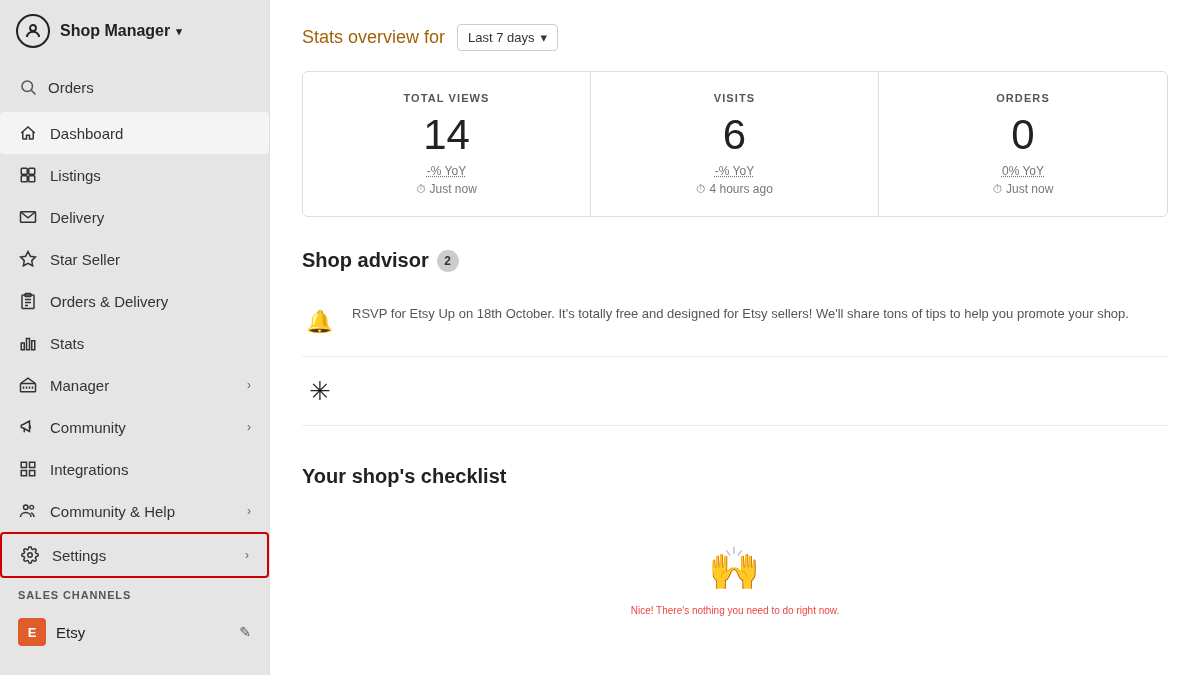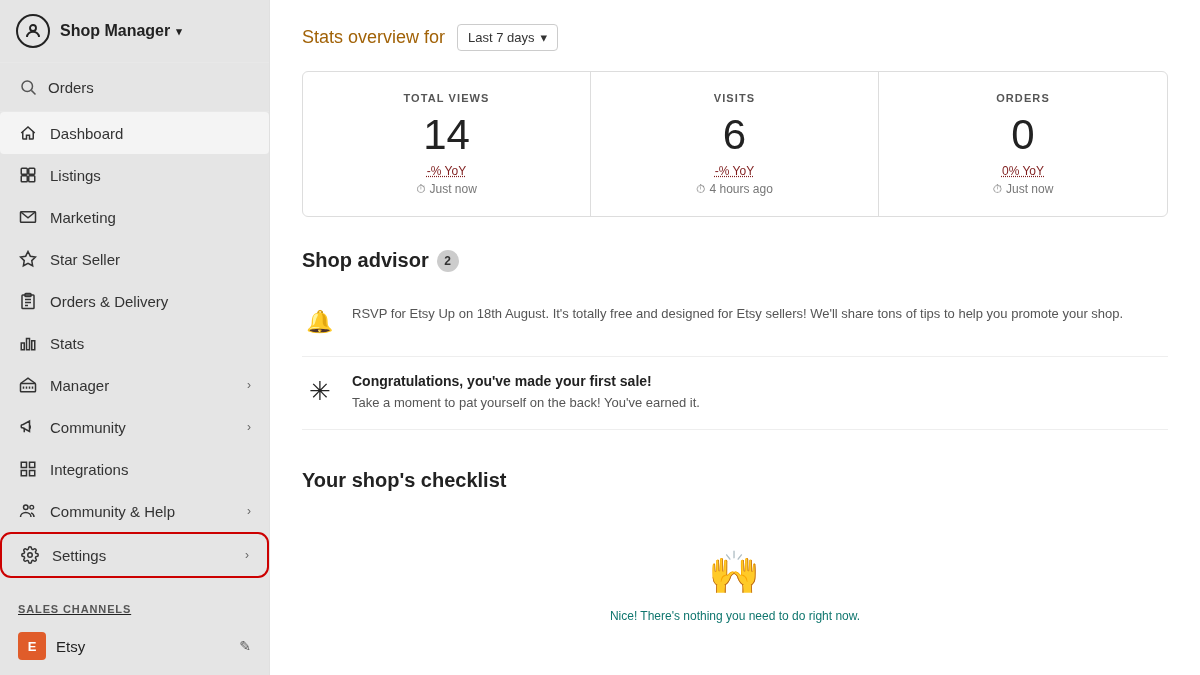--- a/index.html
+++ b/index.html
@@ -80,21 +80,21 @@
       border-radius: 4px;
     }
 
     .nav-item.active {
       background: #f4f4f4;
       font-weight: 500;
     }
 
     .nav-item.highlighted {
       border: 2px solid #cc0000;
-      border-radius: 11px;
+      border-radius: 4px;
     }
 
     .nav-item .nav-label {
       flex: 1;
     }
 
     .nav-item .nav-arrow {
       font-size: 12px;
       color: #666;
     }
@@ -102,22 +102,21 @@
     .nav-icon {
       width: 20px;
       height: 20px;
       display: flex;
       align-items: center;
       justify-content: center;
       flex-shrink: 0;
     }
 
     .sales-channels-section {
-      padding: 22px 18px 6px;
-      text-decoration: underline;
+      padding: 8px 18px 6px;
     }
 
     .sales-channels-label {
       font-size: 11px;
       font-weight: 700;
       letter-spacing: 0.08em;
       color: #555;
       text-transform: uppercase;
     }
 
@@ -218,21 +217,21 @@
     .stat-value {
       font-size: 42px;
       font-weight: 300;
       color: #222;
       line-height: 1.1;
       margin-bottom: 6px;
     }
 
     .stat-yoy {
       font-size: 12px;
-      color: #7f1d1d;
+      color: #737373;
       text-decoration: underline;
       text-decoration-style: dotted;
       margin-bottom: 4px;
     }
 
     .stat-time {
       font-size: 12px;
       color: #777;
       display: flex;
       align-items: center;
@@ -309,22 +308,22 @@
       padding: 40px 20px;
       text-align: center;
     }
 
     .checklist-empty-icon {
       font-size: 42px;
       margin-bottom: 12px;
     }
 
     .checklist-empty-text {
-      font-size: 12px;
-      color: #0f766e;
+      font-size: 10px;
+      color: #ef4444;
     }
   </style>
 </head>
 <body>
 
 <aside class="sidebar">
 
   <div class="sidebar-header">
     <div class="shop-manager-icon">
       <svg width="18" height="18" viewBox="0 0 24 24" fill="none" stroke="currentColor" stroke-width="2.5">
@@ -372,21 +371,21 @@
       <span class="nav-label">Listings</span>
     </div>
 
     <div class="nav-item">
       <span class="nav-icon">
         <svg width="18" height="18" viewBox="0 0 24 24" fill="none" stroke="currentColor" stroke-width="2">
           <rect x="2" y="5" width="20" height="14" rx="1"></rect>
           <polyline points="2,5 12,13 22,5"></polyline>
         </svg>
       </span>
-      <span class="nav-label">Marketing</span>
+      <span class="nav-label">Delivery</span>
     </div>
 
     <div class="nav-item">
       <span class="nav-icon">
         <svg width="18" height="18" viewBox="0 0 24 24" fill="none" stroke="currentColor" stroke-width="2">
           <polygon points="12,2 15.09,8.26 22,9.27 17,14.14 18.18,21.02 12,17.77 5.82,21.02 7,14.14 2,9.27 8.91,8.26"></polygon>
         </svg>
       </span>
       <span class="nav-label">Star Seller</span>
     </div>
@@ -536,30 +535,26 @@
 
   <div>
     <div class="section-title">
       <span>Shop advisor</span>
       <div class="badge-count">2</div>
     </div>
 
     <div class="advisor-item">
       <div class="advisor-icon">🔔</div>
       <div class="advisor-content">
-        <div class="advisor-desc">RSVP for Etsy Up on 18th August. It's totally free and designed for Etsy sellers! We'll share tons of tips to help you promote your shop.</div>
+        <div class="advisor-desc">RSVP for Etsy Up on 18th October. It's totally free and designed for Etsy sellers! We'll share tons of tips to help you promote your shop.</div>
       </div>
     </div>
 
     <div class="advisor-item">
       <div class="advisor-icon" style="font-size:26px;">✳</div>
-      <div class="advisor-content">
-        <div class="advisor-title">Congratulations, you've made your first sale!</div>
-        <div class="advisor-desc">Take a moment to pat yourself on the back! You've earned it.</div>
-      </div>
     </div>
   </div>
 
   <div class="checklist-section">
     <div class="section-title">
       <span>Your shop's checklist</span>
     </div>
     <div class="checklist-empty">
       <div class="checklist-empty-icon">🙌</div>
       <div class="checklist-empty-text">Nice! There's nothing you need to do right now.</div>

